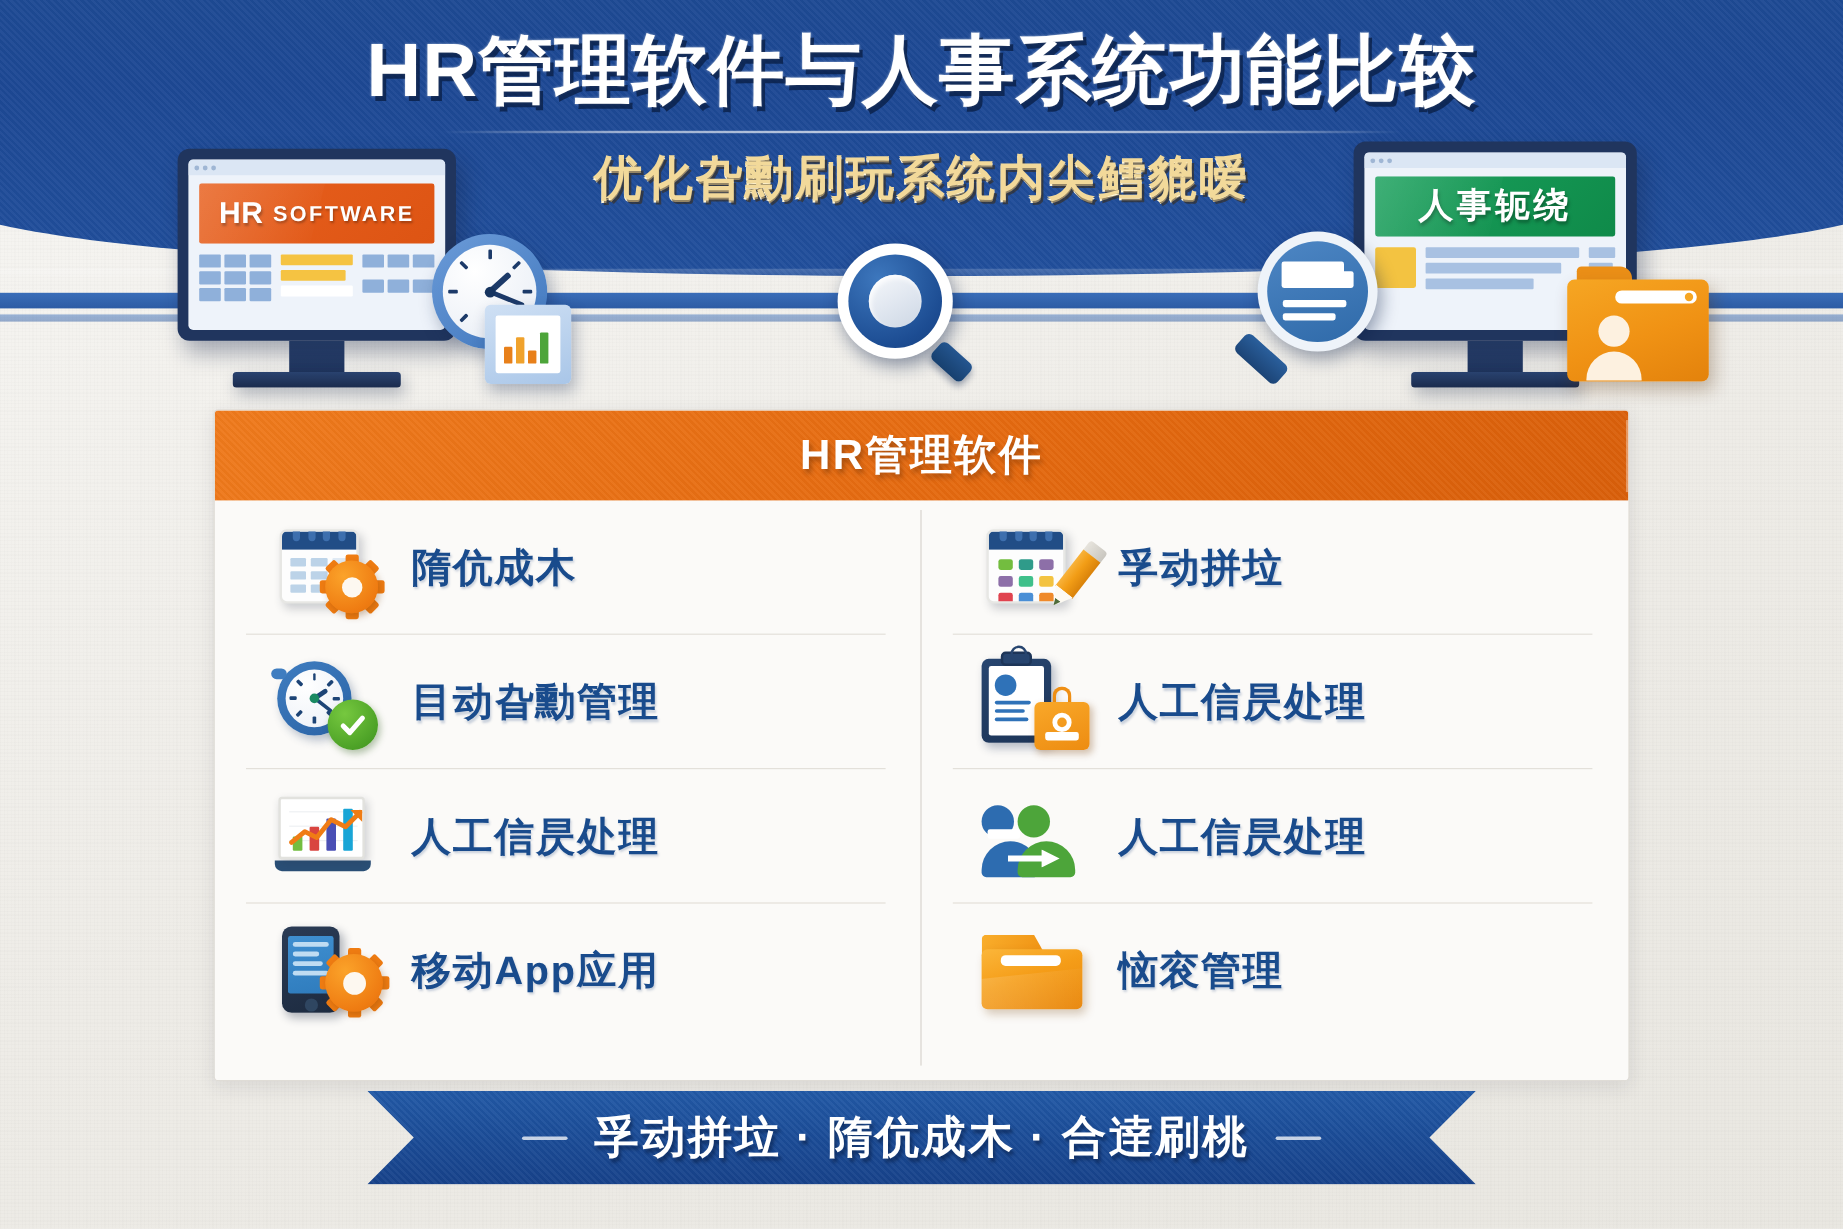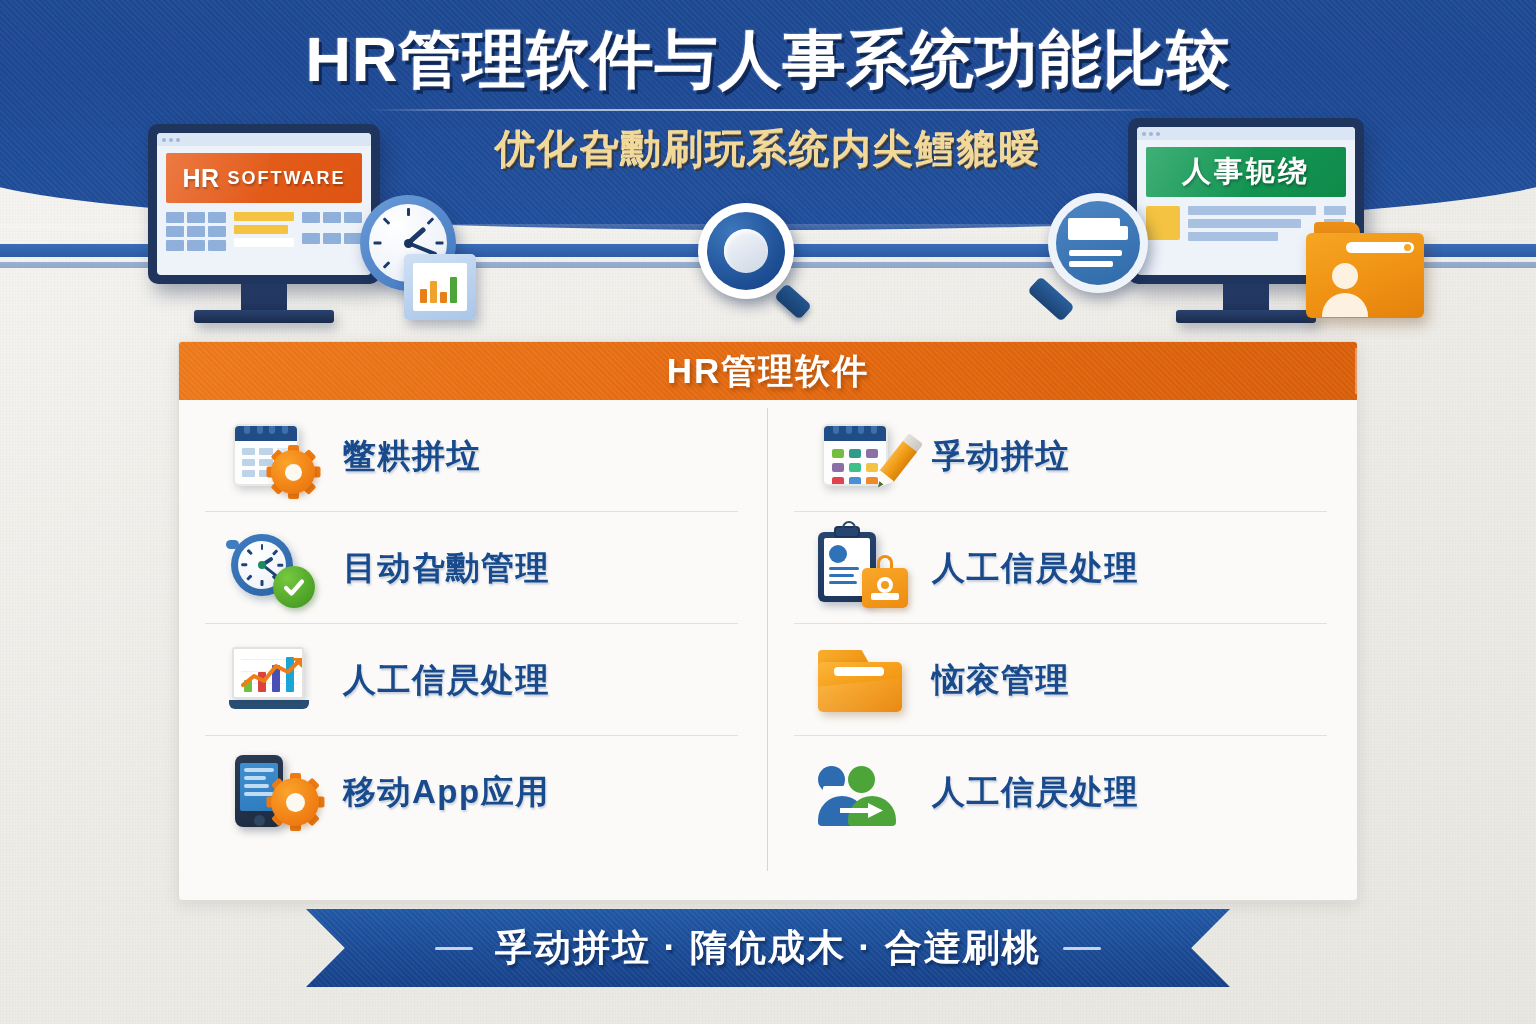--- a/index.html
+++ b/index.html
@@ -339,21 +339,21 @@
     position: absolute;
     left: 178px; top: 341px;
     width: 1180px; height: 560px;
     background: #fbfaf8;
     border: 1px solid #dfdcd6;
     border-radius: 4px;
     box-shadow: 0 4px 16px rgba(40,40,60,.10);
     overflow: hidden;
     z-index: 5;
   }
-  .card-head { display: flex; height: 58px; }
+  .card-head { display: flex; height: 75px; }
   .card-head > div {
     flex: 1;
     display: flex; align-items: center; justify-content: center;
     position: relative;
   }
   .head-left {
     background:
       repeating-linear-gradient(45deg, rgba(255,255,255,.04) 0 2px, rgba(0,0,0,.02) 2px 4px),
       linear-gradient(135deg, #ef7a1c 0%, #e4690f 55%, #d95f0a 100%);
   }
@@ -866,21 +866,21 @@
               <span class="tooth" style="transform:rotate(90deg)"></span>
               <span class="tooth" style="transform:rotate(135deg)"></span>
               <span class="tooth" style="transform:rotate(180deg)"></span>
               <span class="tooth" style="transform:rotate(225deg)"></span>
               <span class="tooth" style="transform:rotate(270deg)"></span>
               <span class="tooth" style="transform:rotate(315deg)"></span>
               <span class="ring"></span>
               <span class="hole"></span>
             </div>
           </div>
-          <span class="label">鳖粠拼垃</span>
+          <span class="label">隋伉成木</span>
         </div>
 
         <div class="frow">
           <div class="ficon">
             <div class="clk2">
               <div class="f2">
                 <span class="t2" style="transform:rotate(0deg)"></span>
                 <span class="t2" style="transform:rotate(45deg)"></span>
                 <span class="t2" style="transform:rotate(90deg)"></span>
                 <span class="t2" style="transform:rotate(135deg)"></span>
@@ -1003,49 +1003,49 @@
               <span class="bb"></span>
               <span class="bc"></span>
               <span class="bl"></span>
             </div>
           </div>
           <span class="label">人工信昃处理</span>
         </div>
 
         <div class="frow">
           <div class="ficon">
-            <div class="fold">
-              <div class="bk"></div>
-              <div class="ft">
-                  <span class="lbl"></span>
-                </div>
-            </div>
-          </div>
-          <span class="label">恼衮管理</span>
-        </div>
-
-        <div class="frow">
-          <div class="ficon">
             <div class="people">
               <div class="p blue" style="left:0;">
                 <div class="head"></div>
                 <div class="torso"></div>
                 <div class="band"></div>
               </div>
               <div class="p green" style="left:30px;">
                 <div class="head"></div>
                 <div class="torso"></div>
               </div>
               <svg class="arrow-w" viewBox="0 0 44 15" aria-hidden="true">
                 <path d="M0 5 H28 V0 L43 7.5 L28 15 V10 H0 Z" fill="#ffffff"></path>
               </svg>
             </div>
           </div>
           <span class="label">人工信昃处理</span>
         </div>
+
+        <div class="frow">
+          <div class="ficon">
+            <div class="fold">
+              <div class="bk"></div>
+              <div class="ft">
+                  <span class="lbl"></span>
+                </div>
+            </div>
+          </div>
+          <span class="label">恼衮管理</span>
+        </div>
       </div>
     </div>
   </div>
 
   <div class="ribbon">
     <div class="rb r2"></div>
     <div class="rtext">
       <span class="dash"></span>
       <span class="rt">孚动拼垃 · 隋伉成木 · 合逹刷桃</span>
       <span class="dash"></span>

